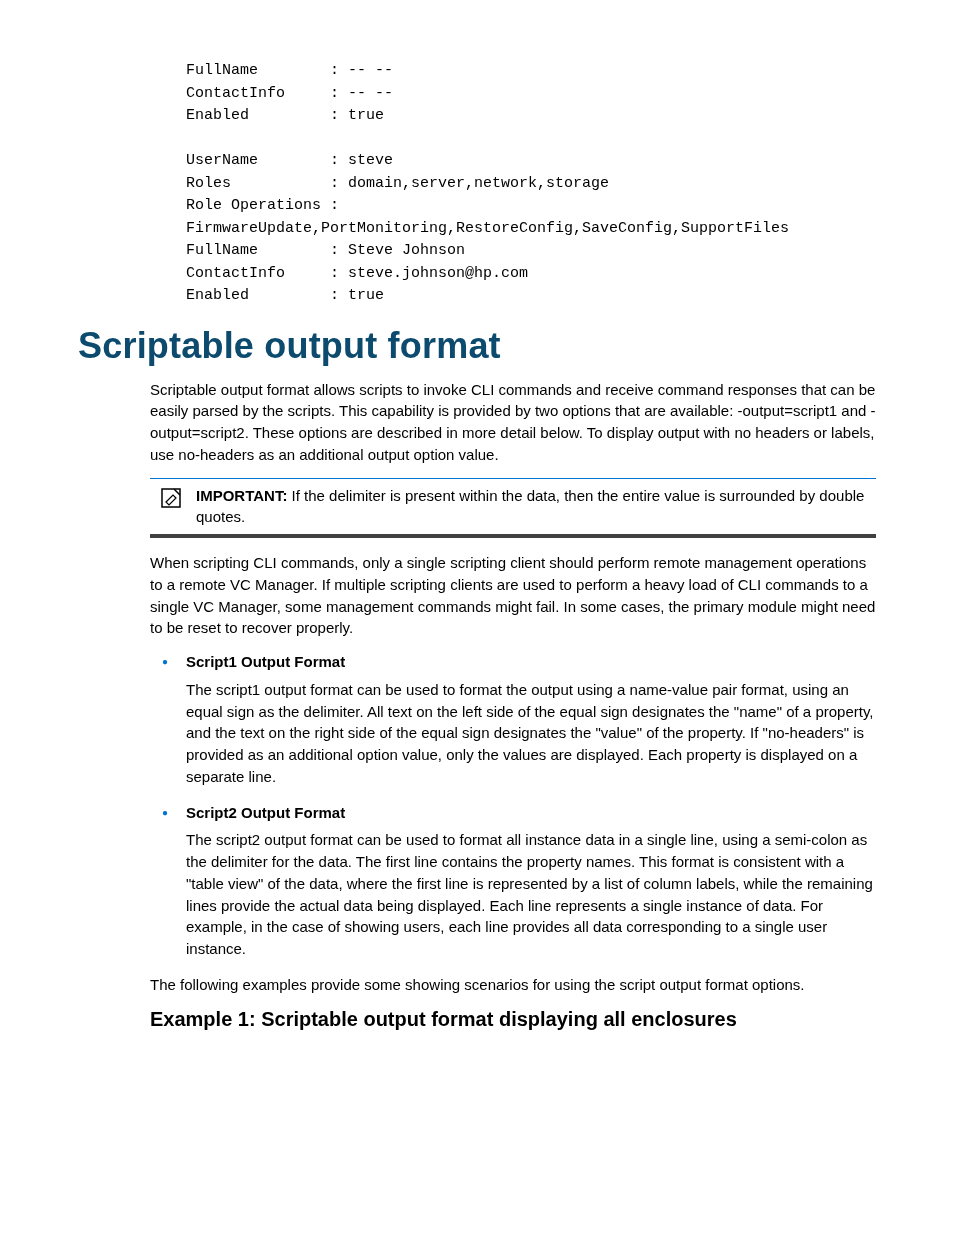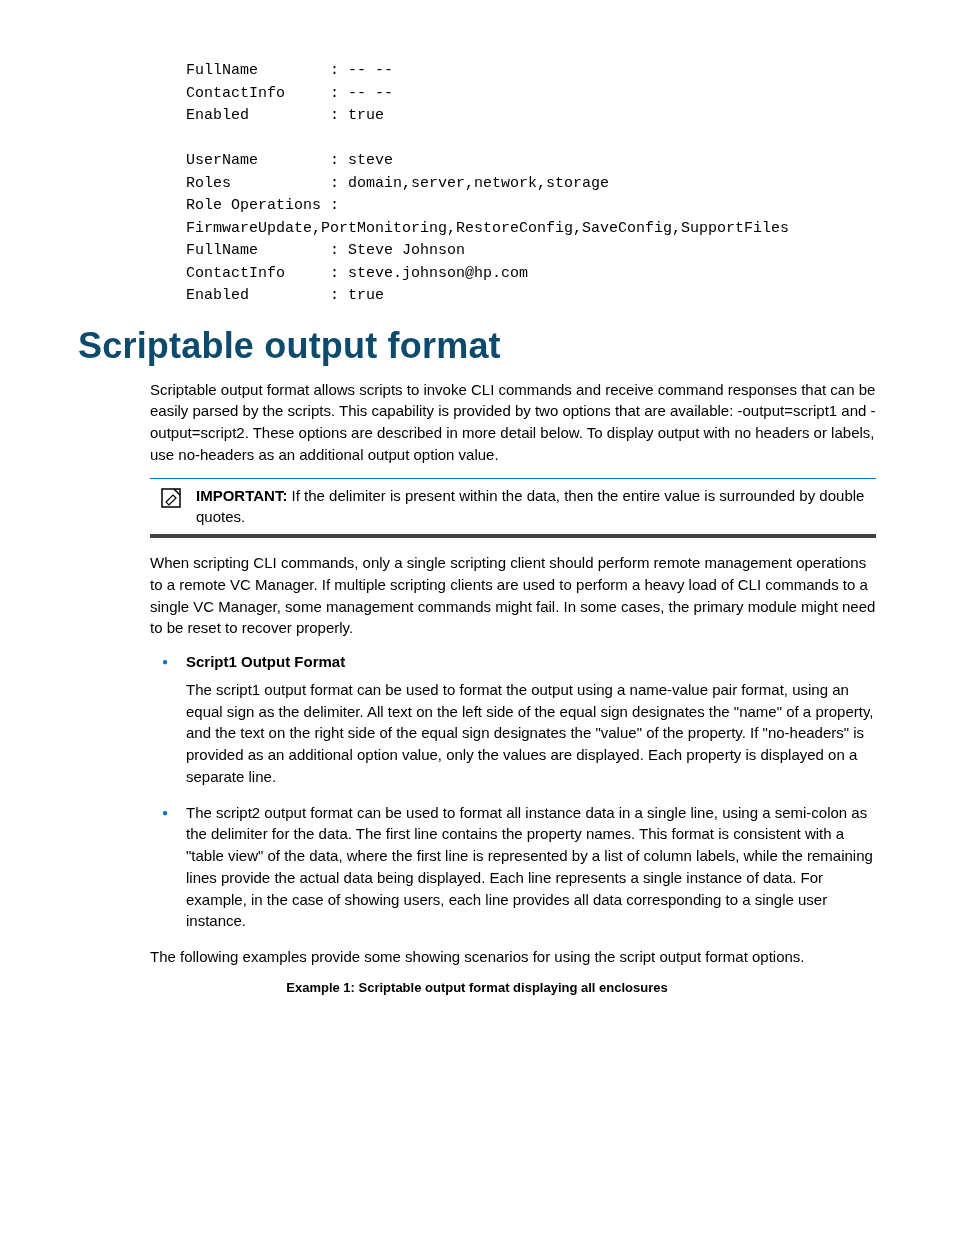--- a/index.html
+++ b/index.html
@@ -85,23 +85,23 @@
   ul.formats > li .item-title {
     font-weight: bold;
     display: block;
     margin-bottom: 6px;
   }
   ul.formats > li .item-body {
     display: block;
   }
   .example-title {
     font-weight: bold;
-    font-size: 13px;
+    font-size: 20px;
+    margin-left: 72px;
     margin-bottom: 10px;
-    text-align: center;
   }
   .example-code {
     font-family: "Courier New", Courier, monospace;
     font-size: 15px;
     white-space: pre;
     margin-left: 108px;
     line-height: 1.5;
   }
 </style>
 </head>
@@ -139,20 +139,21 @@
   </div>
 
   <div class="body-text">When scripting CLI commands, only a single scripting client should perform remote management operations to a remote VC Manager. If multiple scripting clients are used to perform a heavy load of CLI commands to a single VC Manager, some management commands might fail. In some cases, the primary module might need to be reset to recover properly.</div>
 
   <ul class="formats">
     <li>
       <span class="item-title">Script1 Output Format</span>
       <span class="item-body">The script1 output format can be used to format the output using a name-value pair format, using an equal sign as the delimiter. All text on the left side of the equal sign designates the "name" of a property, and the text on the right side of the equal sign designates the "value" of the property. If "no-headers" is provided as an additional option value, only the values are displayed. Each property is displayed on a separate line.</span>
     </li>
     <li>
+      <span class="item-title">Script2 Output Format</span>
       <span class="item-body">The script2 output format can be used to format all instance data in a single line, using a semi-colon as the delimiter for the data. The first line contains the property names. This format is consistent with a "table view" of the data, where the first line is represented by a list of column labels, while the remaining lines provide the actual data being displayed. Each line represents a single instance of data. For example, in the case of showing users, each line provides all data corresponding to a single user instance.</span>
     </li>
   </ul>
 
   <div class="body-text">The following examples provide some showing scenarios for using the script output format options.</div>
 
   <div class="example-title">Example 1: Scriptable output format displaying all enclosures</div>
 
 
 </div>

